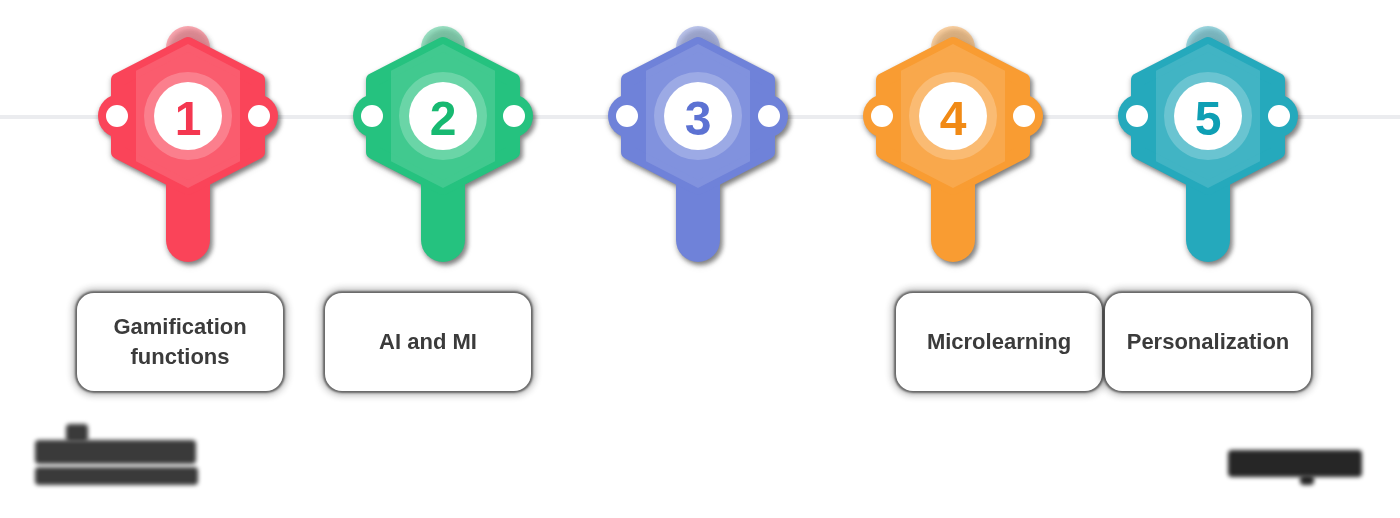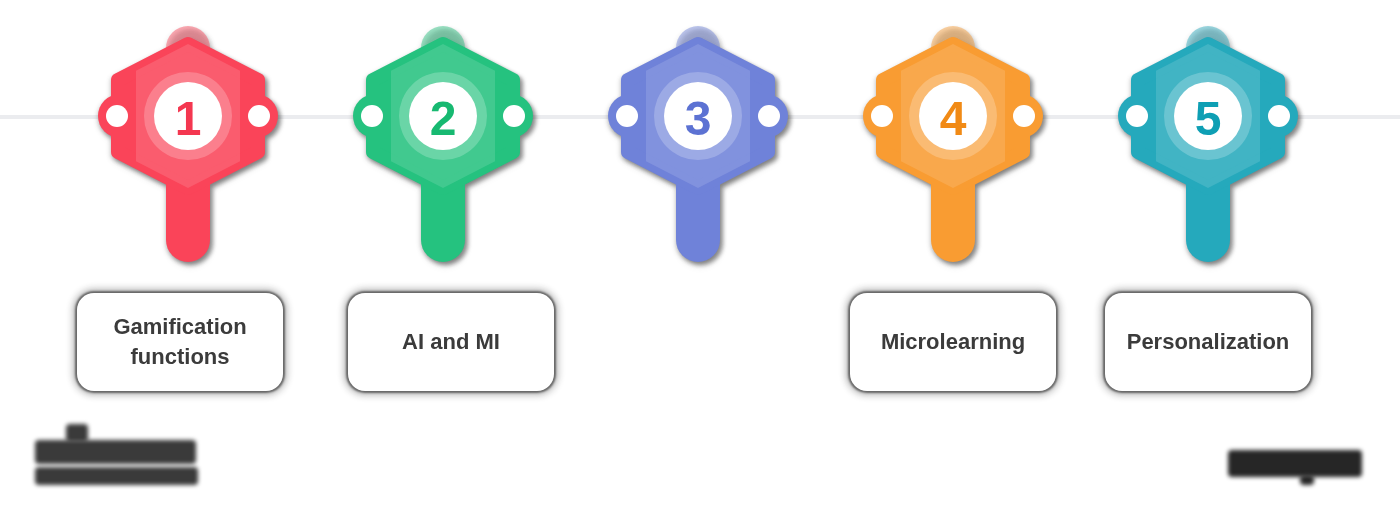--- a/index.html
+++ b/index.html
@@ -139,24 +139,24 @@
       <circle cx="110" cy="108" r="34" fill="#ffffff"></circle>
       <text x="110" y="110" text-anchor="middle" dominant-baseline="central" font-size="48" font-weight="bold" style="fill:var(--cn)">5</text>
       <circle cx="39" cy="108" r="11" fill="#ffffff"></circle>
       <circle cx="181" cy="108" r="11" fill="#ffffff"></circle>
     </svg>
   </div>
 
   <div class="card" style="left:77px">
       <span>Gamification functions</span>
     </div>
-  <div class="card" style="left:348px">
+  <div class="card" style="left:325px">
       <span>AI and MI</span>
     </div>
-  <div class="card" style="left:850px">
+  <div class="card" style="left:896px">
       <span>Microlearning</span>
     </div>
   <div class="card" style="left:1105px">
       <span>Personalization</span>
     </div>
 
   <div>
     <div class="blob" style="left:66px;top:424px;width:22px;height:18px"></div>
     <div class="blob" style="left:35px;top:440px;width:161px;height:24px"></div>
     <div class="blob" style="left:35px;top:467px;width:163px;height:18px"></div>

